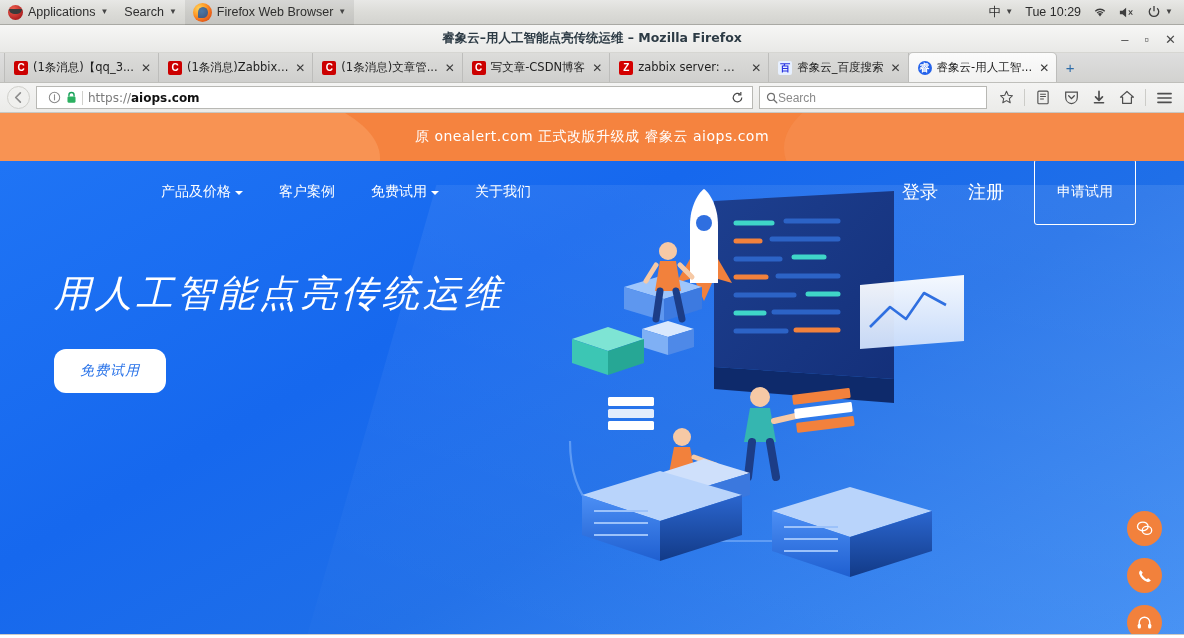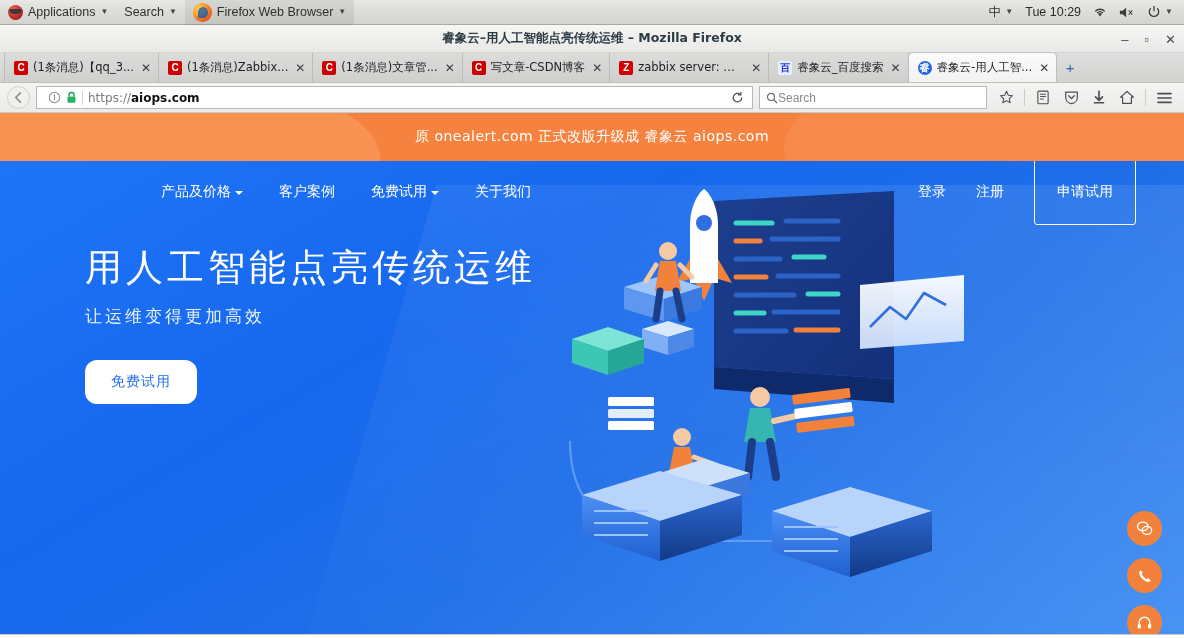--- a/index.html
+++ b/index.html
@@ -220,29 +220,29 @@
   #nav-links { display:flex; align-items:center; gap: 36px; margin-left: 76px; }
   .nav-link {
     color:#fff; font-size: 14px; display:flex; align-items:center; gap:4px;
     white-space:nowrap; font-family:"DejaVu Sans",sans-serif;
   }
   .nav-link .tri {
     width:0;height:0;border-left:4px solid transparent;border-right:4px solid transparent;
     border-top:4px solid #fff; display:inline-block; margin-top:2px;
   }
   #nav-right { margin-left: auto; display:flex; align-items:center; gap:30px; }
-  .nav-auth { color:#fff; font-size:14px; font-family:Liberation Serif, serif; }
+  .nav-auth { color:#fff; font-size:18px; font-family:Liberation Serif, serif; }
   #trial-btn {
     border: 1.5px solid #ffffff; color:#fff; font-size:14px;
     padding: 23px 22px; border-radius: 3px; white-space:nowrap;
     font-family:"DejaVu Sans",sans-serif;
   }
 
   
-  #hero-copy { position:relative; z-index: 5; padding-left: 85px; margin-top: 22px; }
+  #hero-copy { position:relative; z-index: 5; padding-left: 54px; margin-top: 48px; font-style: italic; }
   #hero-title {
     color:#fff; font-size: 37px; letter-spacing: 4px; line-height: 1.25;
     font-family:"DejaVu Sans",sans-serif;
   }
   #hero-sub {
     color:#e9f1ff; font-size: 17px; letter-spacing: 3px; margin-top: 14px;
     font-family:"DejaVu Sans",sans-serif;
   }
   #hero-cta {
     display:inline-block; margin-top: 32px; background:#fff; color:#2570e8;
@@ -597,21 +597,20 @@
         </div>
         <div id="nav-right">
           <span class="nav-auth">登录</span>
           <span class="nav-auth">注册</span>
           <span id="trial-btn">申请试用</span>
         </div>
       </div>
 
       <div id="hero-copy">
         <div id="hero-title">用人工智能点亮传统运维</div>
-        <div id="hero-sub">让运维变得更加高效</div>
         <span id="hero-cta">免费试用</span>
       </div>
 
       <div id="side-actions">
         <span class="side-btn">
           <svg class="pic" width="17" height="17" viewBox="0 0 18 18">
             <ellipse cx="7.2" cy="6.8" rx="5.6" ry="4.6" fill="none" stroke="#fff" stroke-width="1.4"></ellipse>
             <ellipse cx="11.6" cy="11" rx="5" ry="4.2" fill="none" stroke="#fff" stroke-width="1.4"></ellipse>
           </svg>
         </span>

